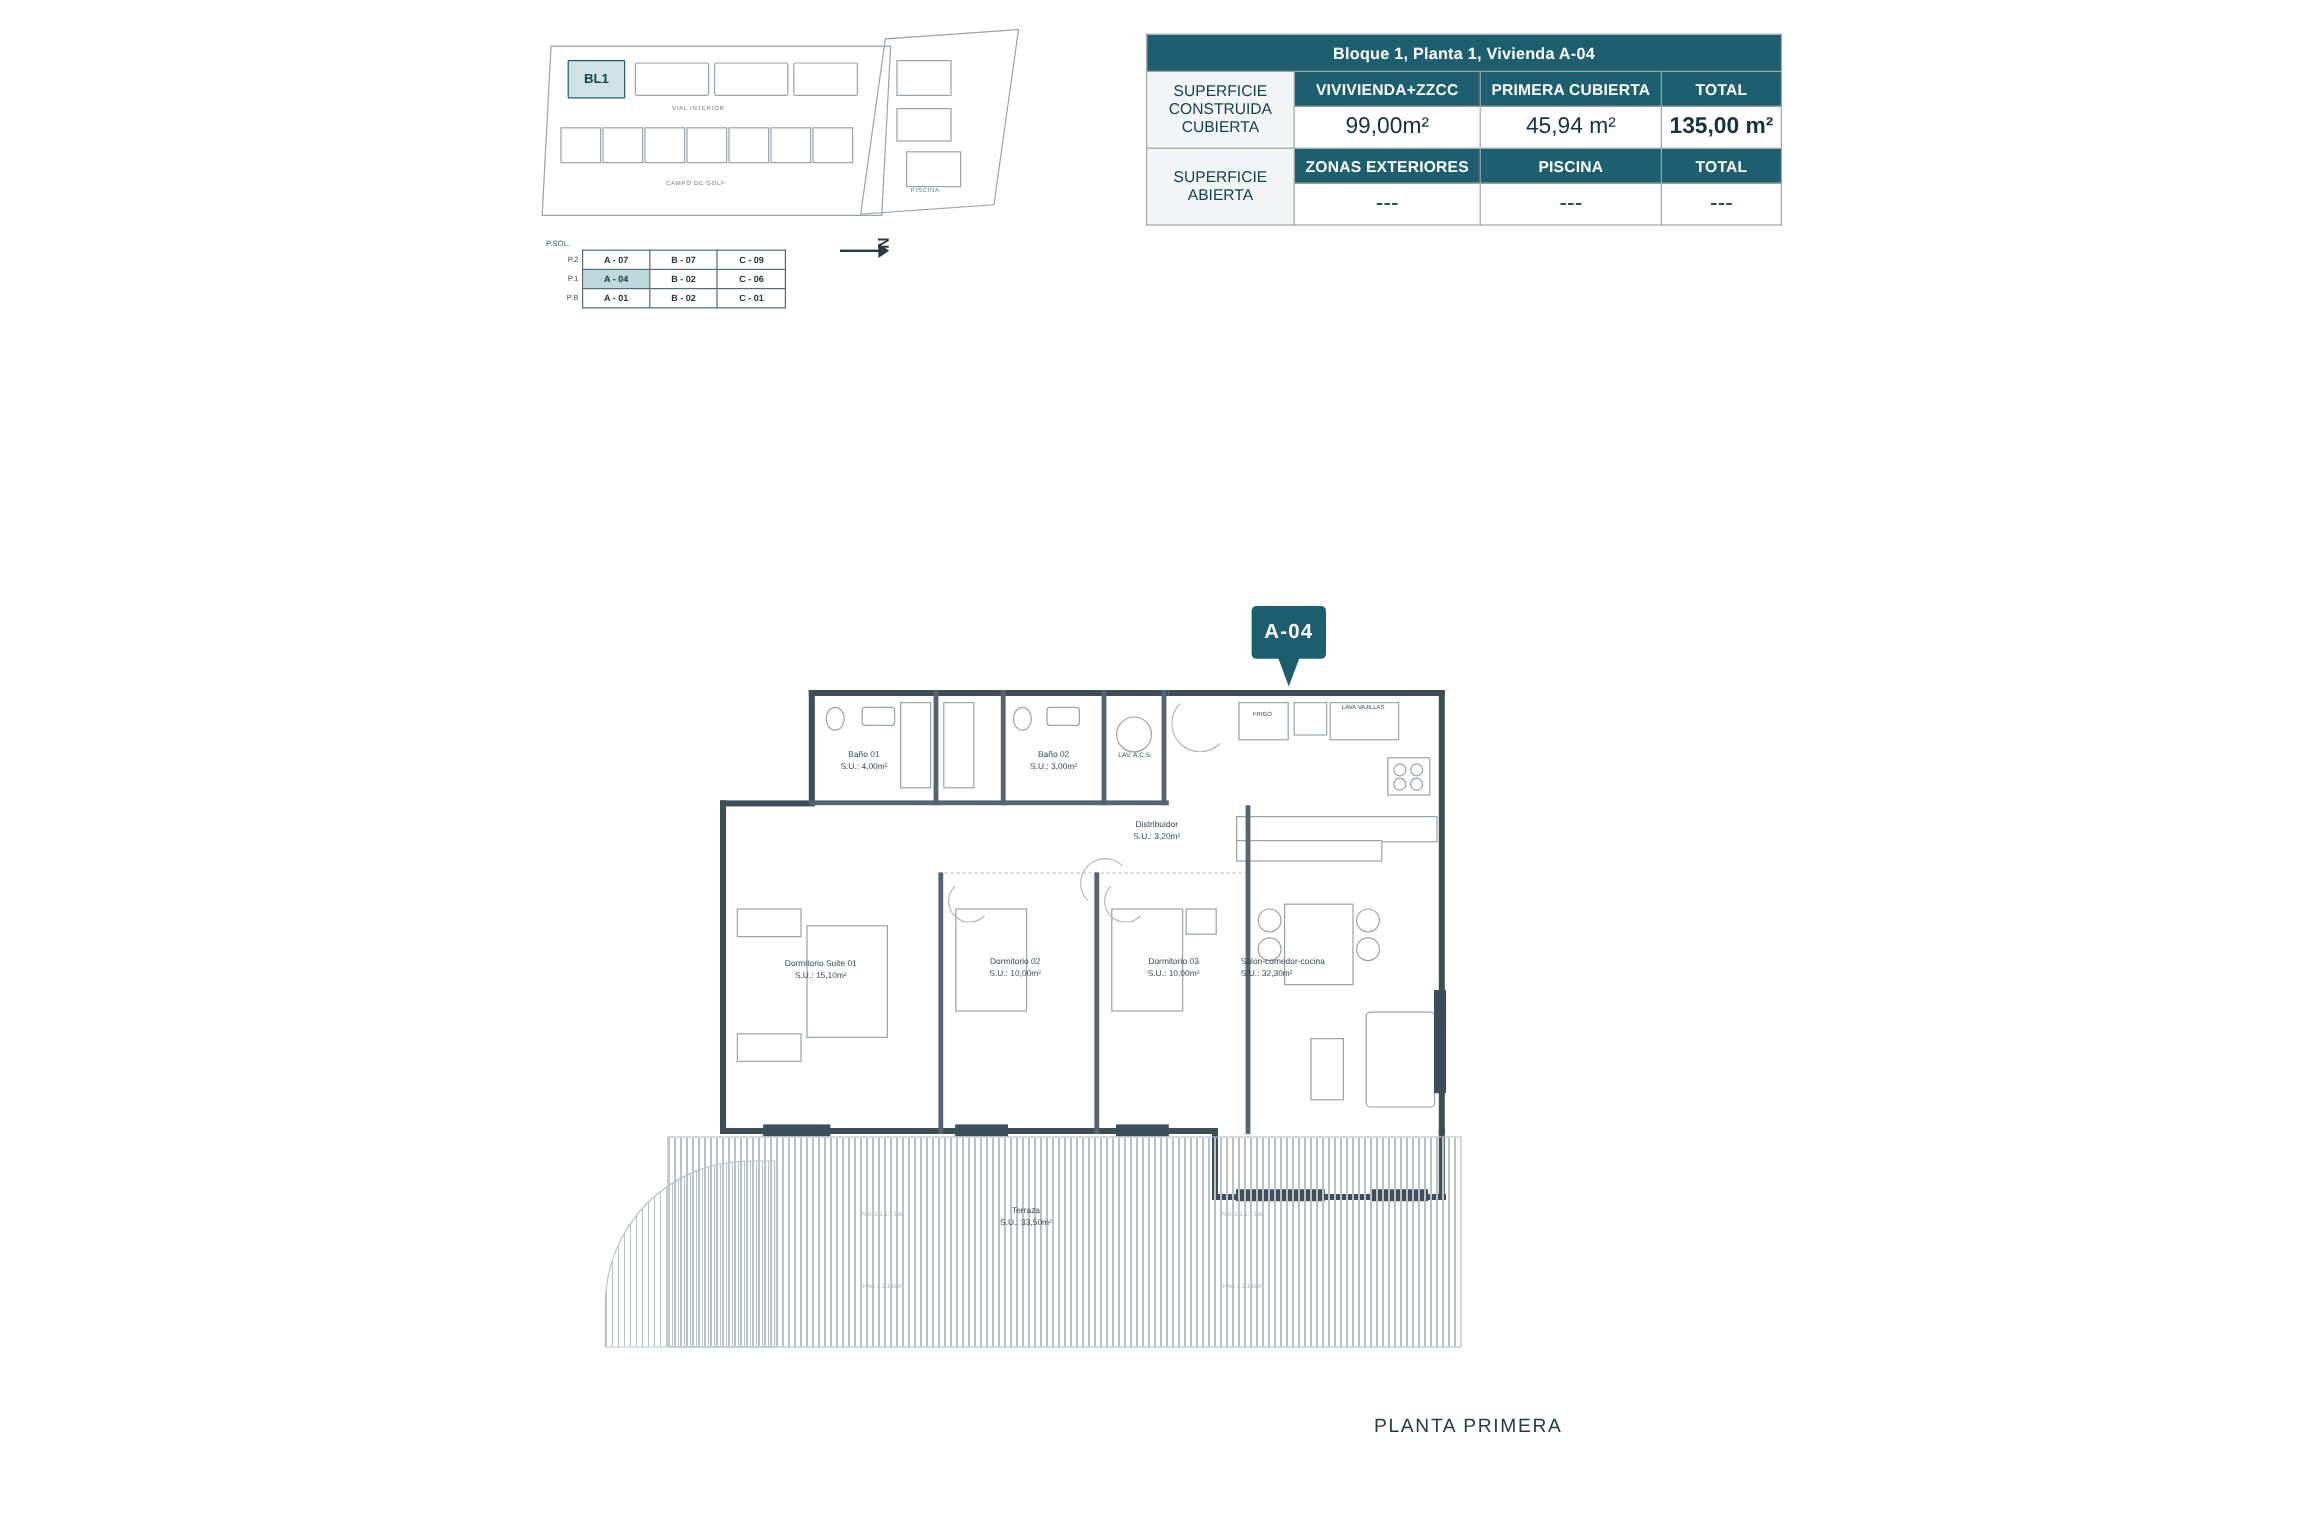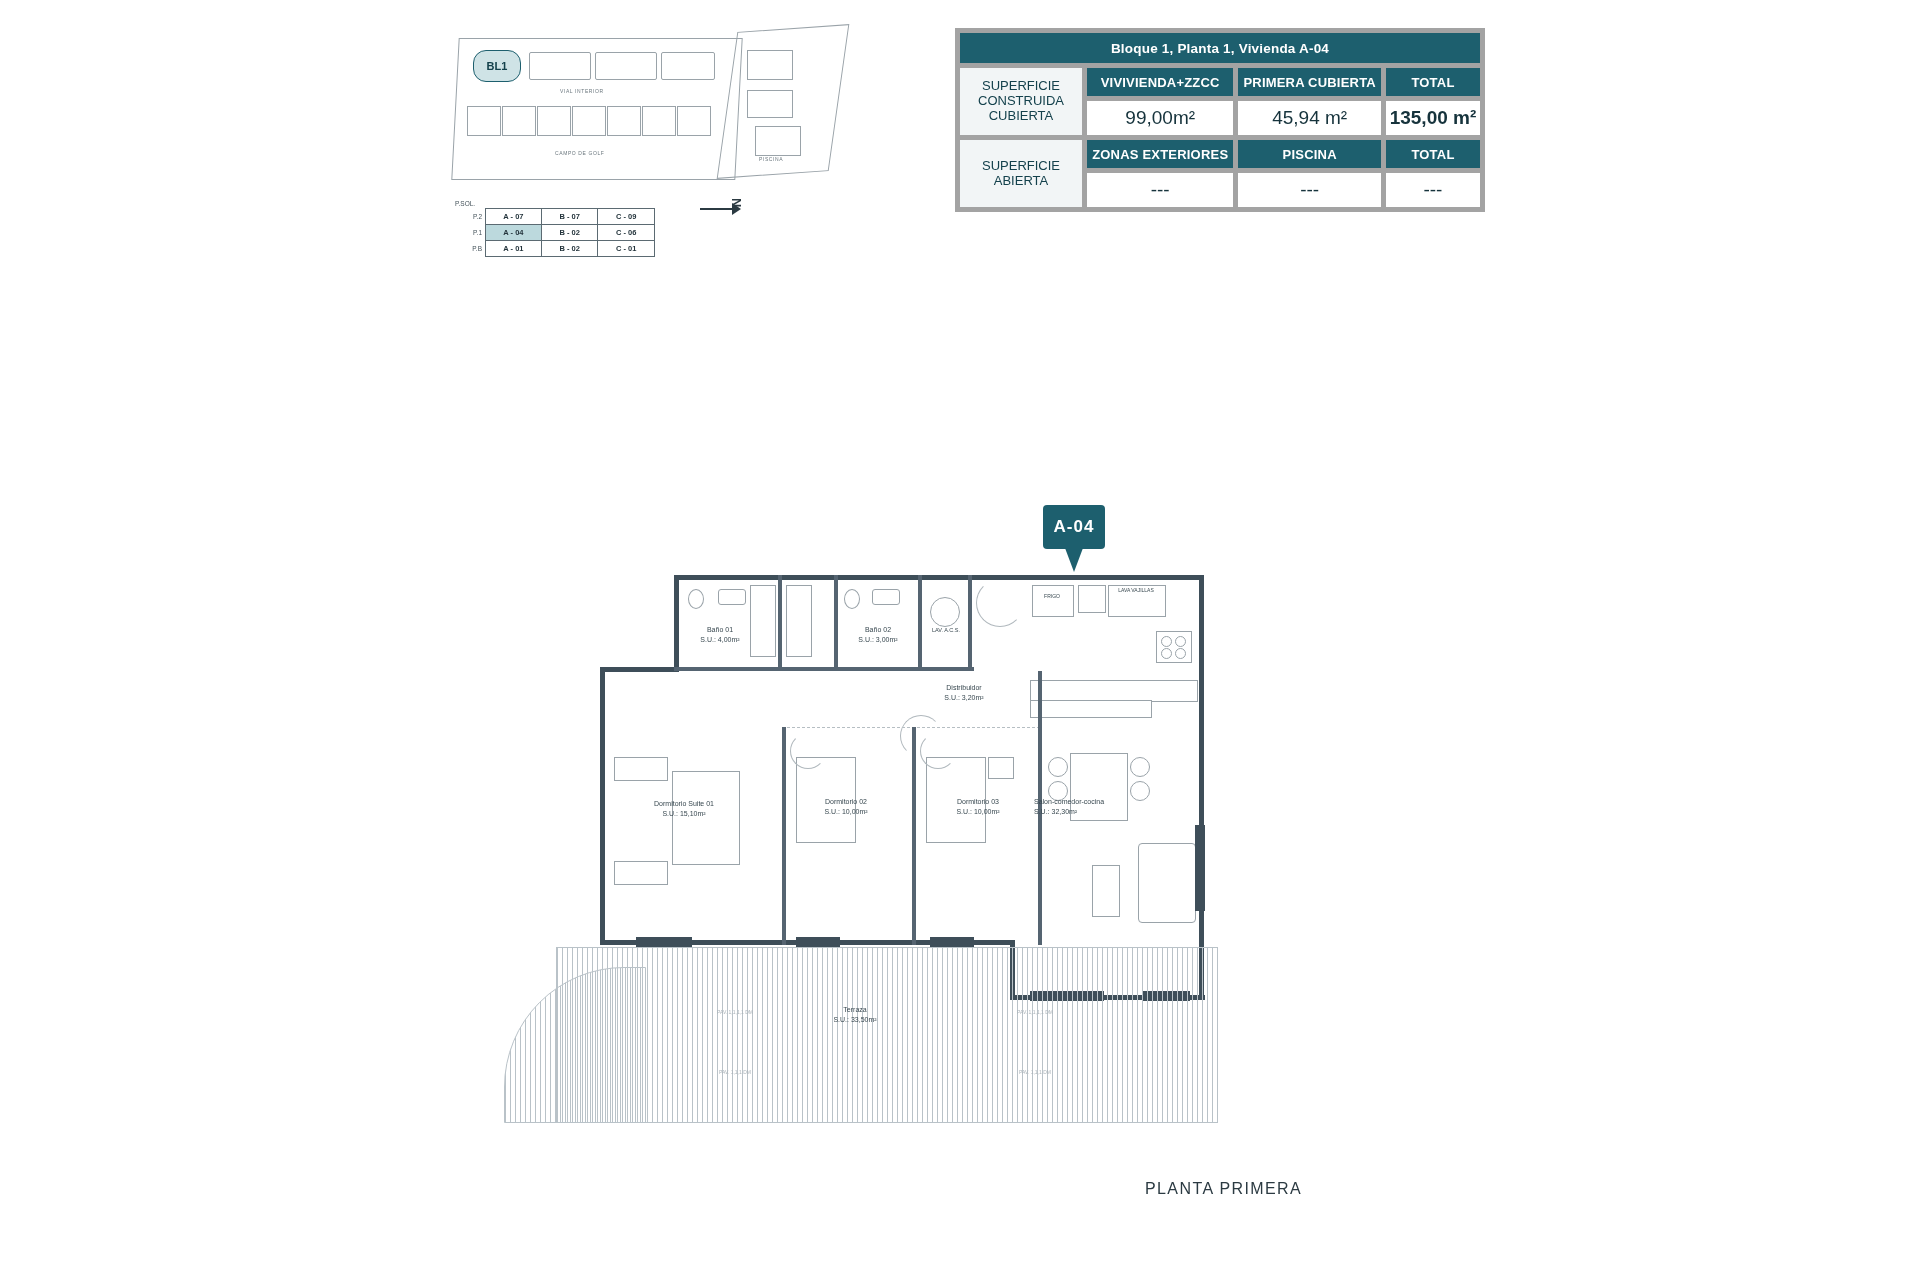--- a/index.html
+++ b/index.html
@@ -3,42 +3,42 @@
 <meta charset="utf-8">
 <style>
   html,body{margin:0;padding:0;background:#ffffff;}
   body{width:1920px;height:1280px;position:relative;font-family:"Liberation Sans",sans-serif;color:#2b3a42;overflow:hidden;}
   .abs{position:absolute;}
 
   
   #site-plan{left:455px;top:28px;width:440px;height:175px;}
   .site-outline{position:absolute;border:1px solid #9aa3a9;}
   .unit{position:absolute;border:1px solid #9aa3a9;background:#ffffff;}
-  .bl1-box{position:absolute;border:1.6px solid #1d5f6e;background:#cfe3e6;border-radius:13px;
+  .bl1-box{position:absolute;border:1.6px solid #1d5f6e;background:#cfe3e6;border-radius:1px;
            display:flex;align-items:center;justify-content:center;font-size:11px;font-weight:700;color:#14414c;}
   .tiny-label{position:absolute;font-size:5px;letter-spacing:.6px;color:#6b777e;}
 
   
   #legend{left:455px;top:200px;width:210px;}
   #legend table{border-collapse:collapse;width:200px;}
   #legend td{border:1px solid #5b6a72;font-size:7.5px;text-align:center;height:13px;color:#24343c;font-weight:700;}
   #legend td.rowlabel{border:none;text-align:right;padding-right:3px;font-size:6.5px;font-weight:400;color:#44525a;width:26px;}
   #legend td.hl{background:#bcd9dd;}
   #legend .caption{font-size:6.5px;color:#44525a;margin-bottom:1px;}
 
   
   #north{left:700px;top:196px;width:70px;height:30px;}
   #north .arrow{position:absolute;left:0;top:12px;width:34px;height:2px;background:#2b3a42;}
   #north .head{position:absolute;left:32px;top:7px;width:0;height:0;border-left:9px solid #2b3a42;border-top:6px solid transparent;border-bottom:6px solid transparent;}
   #north .nletter{position:absolute;left:44px;top:2px;font-size:13px;font-weight:700;transform:rotate(90deg);transform-origin:left top;}
 
   
   #data-table{left:955px;top:28px;width:530px;}
   #data-table table{border-collapse:collapse;width:530px;}
-  #data-table th,#data-table td{border:5px solid #a3a3a3;text-align:center;vertical-align:middle;}
+  #data-table th,#data-table td{border:1px solid #a3a3a3;text-align:center;vertical-align:middle;}
   #data-table .titlebar{background:#1d5f6e;color:#fff;font-size:13.5px;font-weight:700;height:28px;letter-spacing:.2px;}
   #data-table .hdr{background:#1d5f6e;color:#fff;font-size:13px;font-weight:700;height:26px;letter-spacing:.2px;}
   #data-table .rowlabel{background:#f2f5f6;color:#14414c;font-size:13px;font-weight:400;line-height:1.15;width:118px;padding:4px 2px;}
   #data-table .val{font-size:19px;height:32px;color:#16333c;}
   #data-table .val.bold{font-weight:700;}
 
   
   #marker{left:1035px;top:505px;width:80px;height:68px;}
   #marker .pin{position:absolute;left:8px;top:0;width:62px;height:44px;background:#1d5f6e;border-radius:4px;
                display:flex;align-items:center;justify-content:center;color:#fff;font-size:17px;font-weight:700;letter-spacing:1px;}

